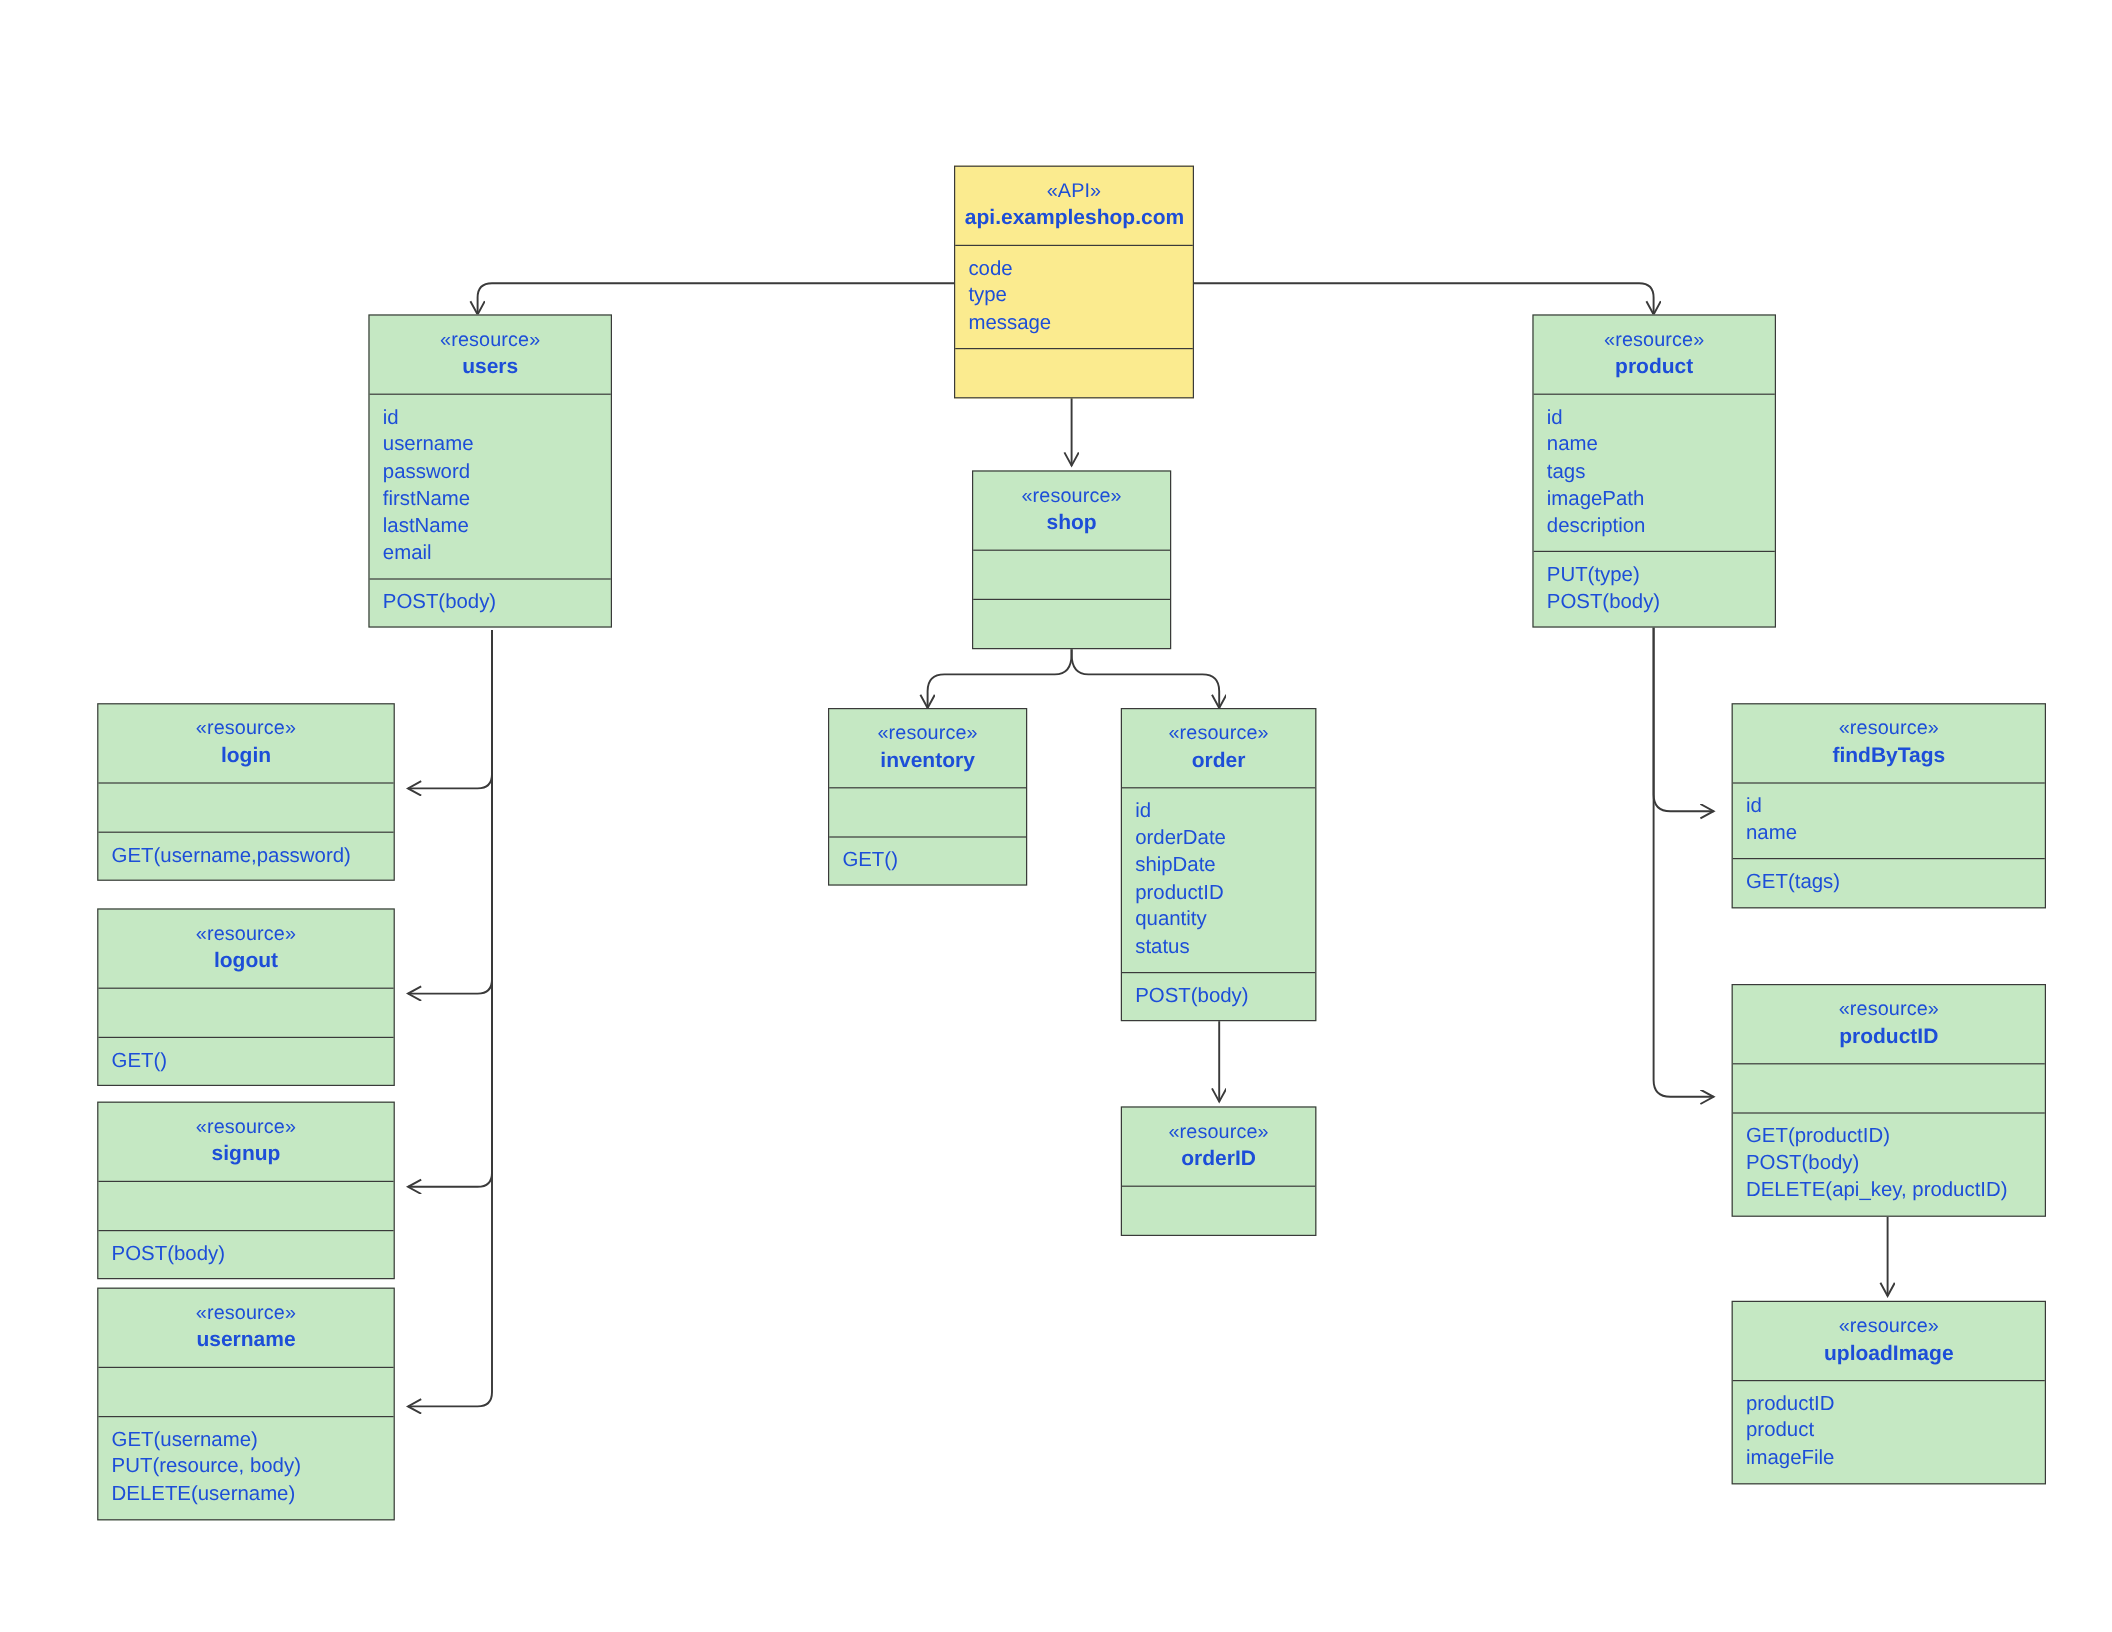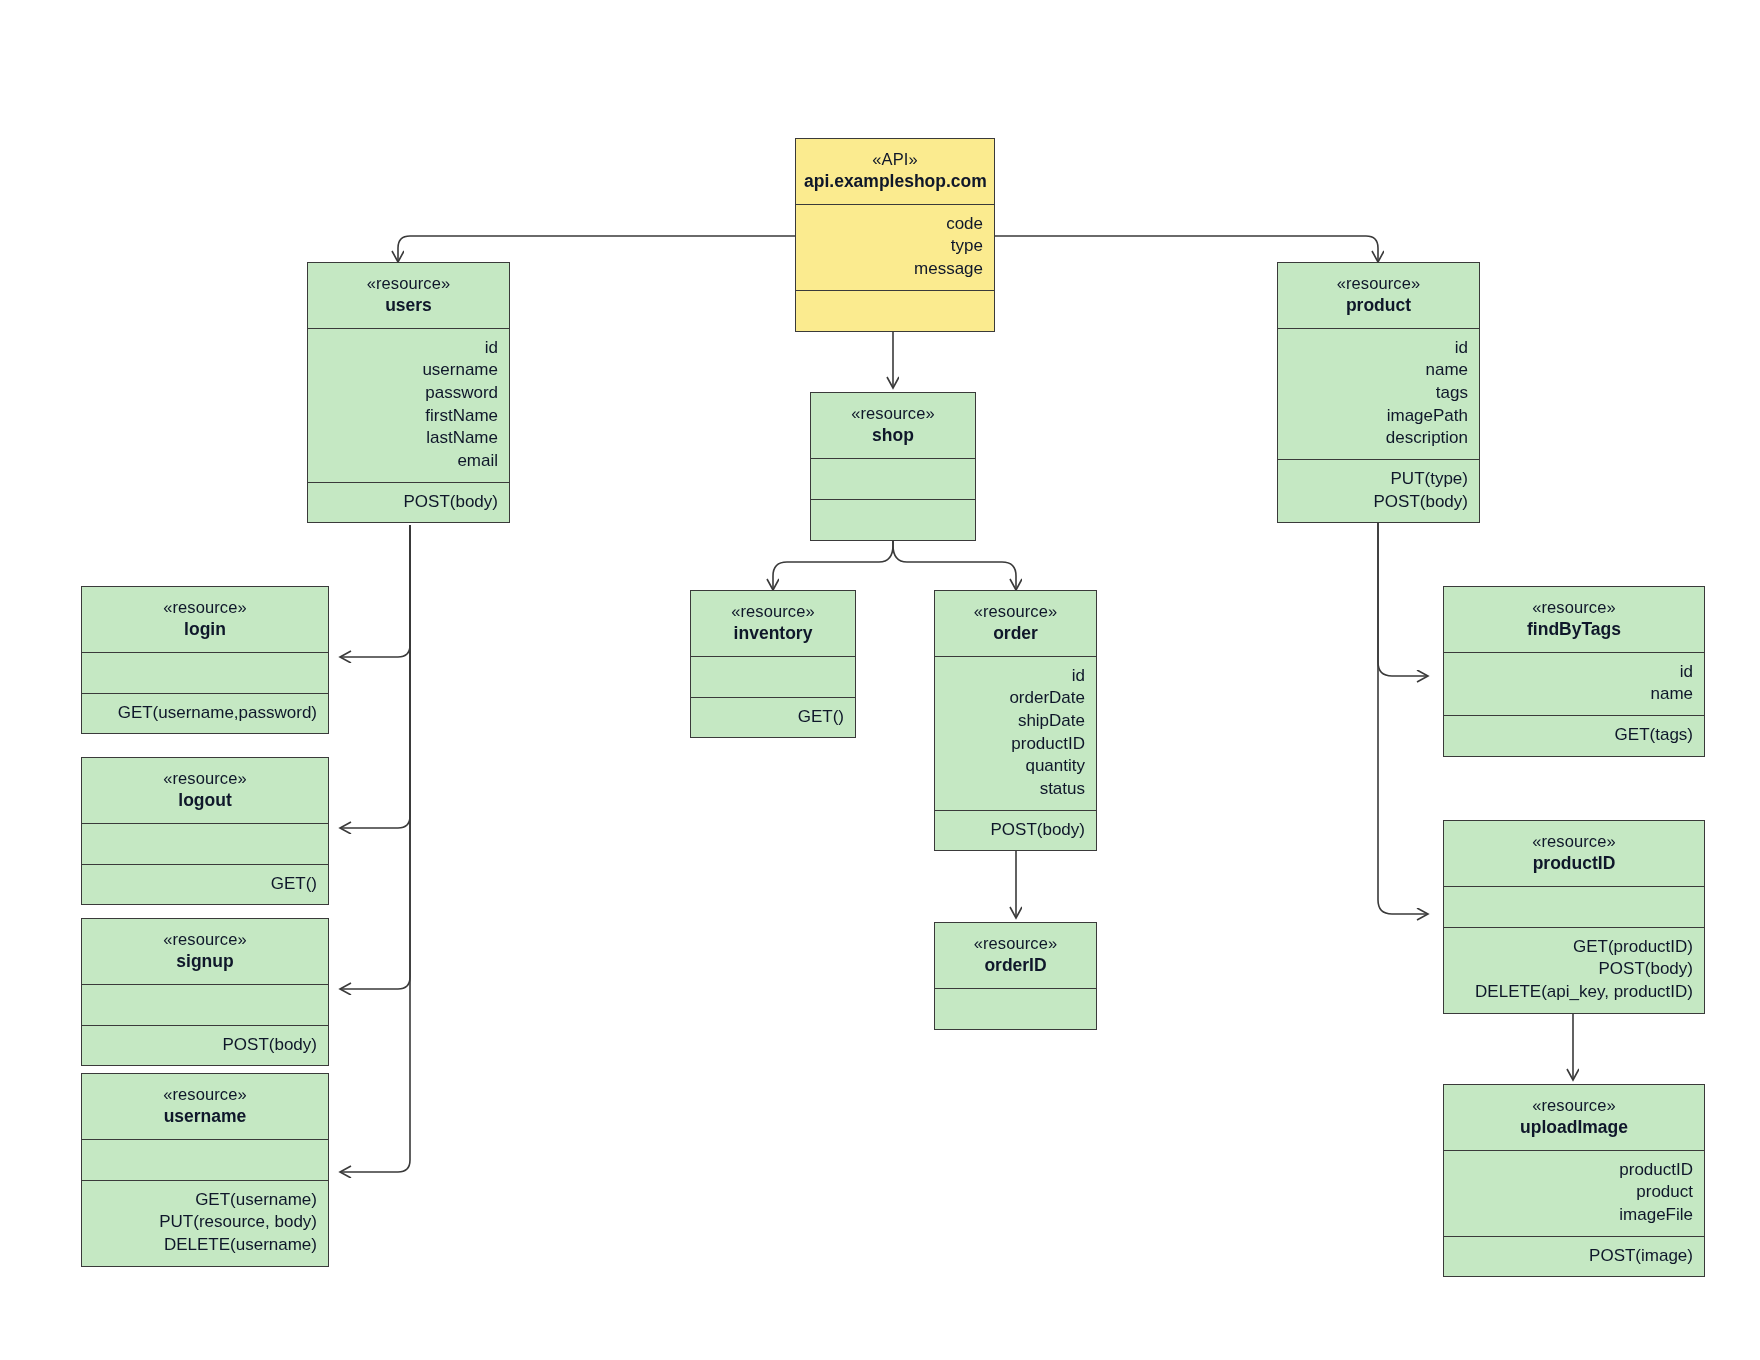--- a/index.html
+++ b/index.html
@@ -18,21 +18,21 @@
   #edges {
     position: absolute;
     left: 0; top: 0;
     width: 1760px; height: 1360px;
     pointer-events: none;
   }
   .node {
     position: absolute;
     border: 1.5px solid #3a3a3a;
     background: #c5e8c3;
-    color: #0f172a;
+    color: #1d4ed8;
   }
   .node.api {
     background: #fbeb8f;
   }
   .hdr {
     text-align: center;
     padding: 9px 8px 10px 8px;
     line-height: 1.34;
   }
   .stereo {
@@ -46,21 +46,21 @@
     font-size: 17.5px;
     font-weight: bold;
   }
   .sect {
     border-top: 1.5px solid #3a3a3a;
     padding: 8px 11px 9px 11px;
     font-size: 17px;
     line-height: 1.335;
   }
   .sect.empty { padding: 0; }
-  .sect .row { display: block; white-space: nowrap; text-align: right; }
+  .sect .row { display: block; white-space: nowrap; }
 </style>
 </head>
 <body>
 
 <div id="canvas">
 
   <svg id="edges" viewBox="0 0 1760 1360">
     <defs>
       <marker id="ah" markerWidth="16" markerHeight="16" refX="13" refY="6" orient="auto" markerUnits="userSpaceOnUse">
         <path d="M2,0 L13,6 L2,12" fill="none" stroke="#3a3a3a" stroke-width="1.6"></path>
@@ -261,18 +261,15 @@
   <div class="node" style="left:1443px; top:1084px; width:262px;">
     <div class="hdr">
       <span class="stereo">«resource»</span>
       <span class="nm">uploadImage</span>
     </div>
     <div class="sect">
       <span class="row">productID</span>
       <span class="row">product</span>
       <span class="row">imageFile</span>
     </div>
-    <div class="sect">
-      <span class="row">POST(image)</span>
-    </div>
   </div>
 
 </div>
 
 </body></html>

